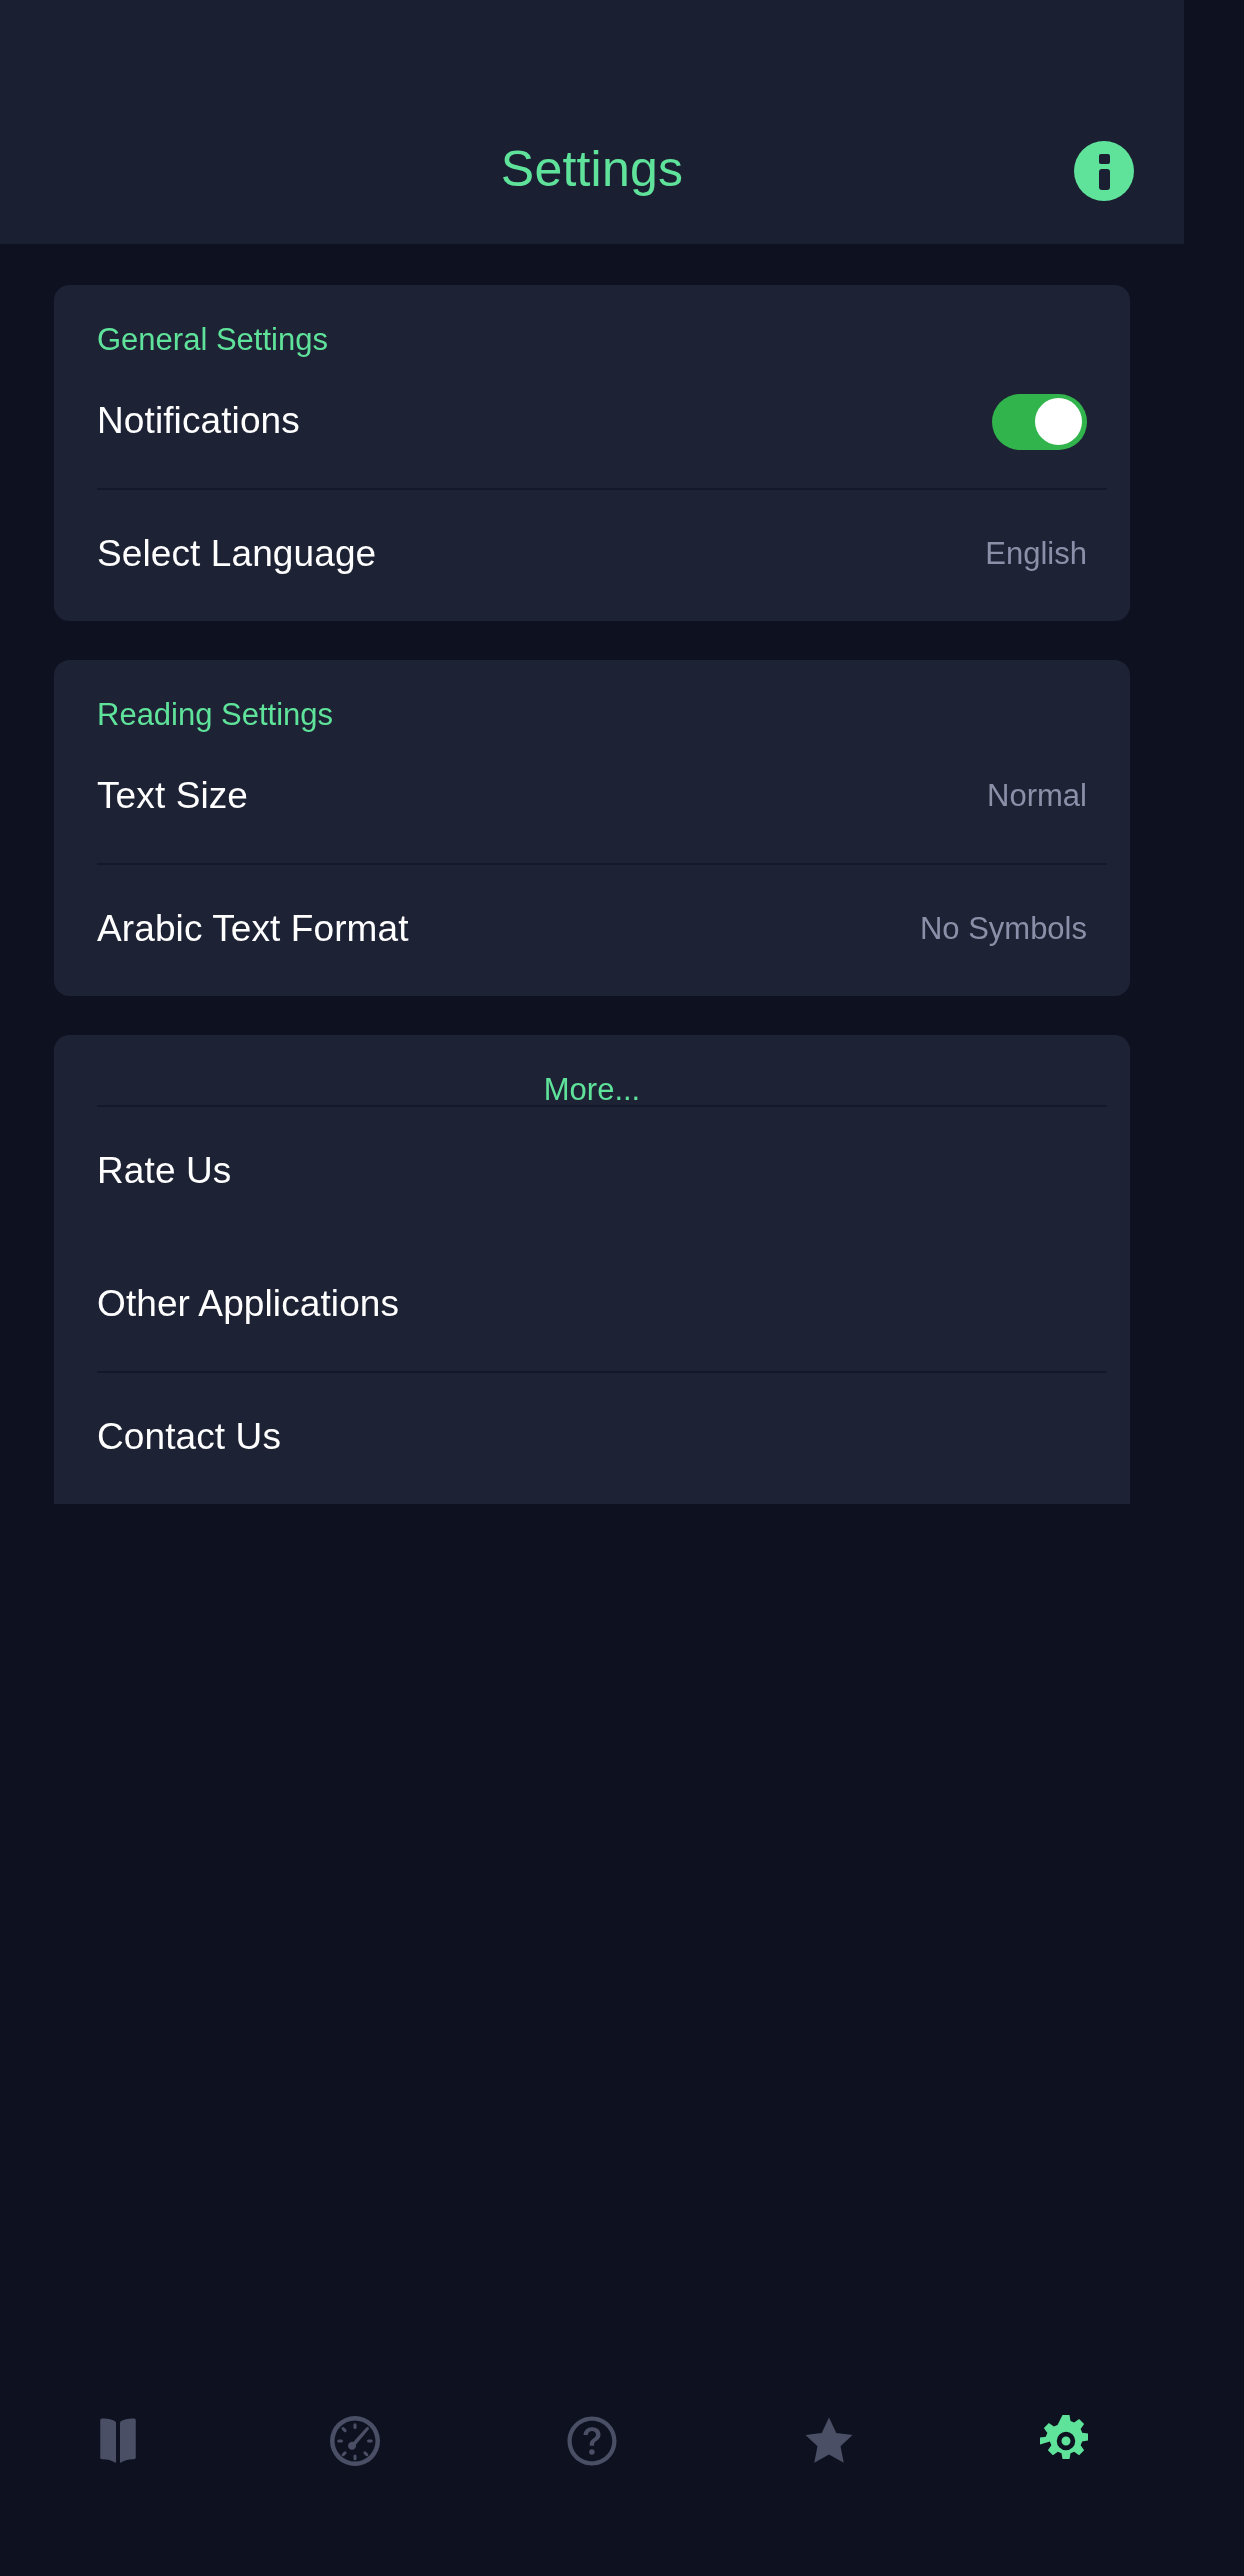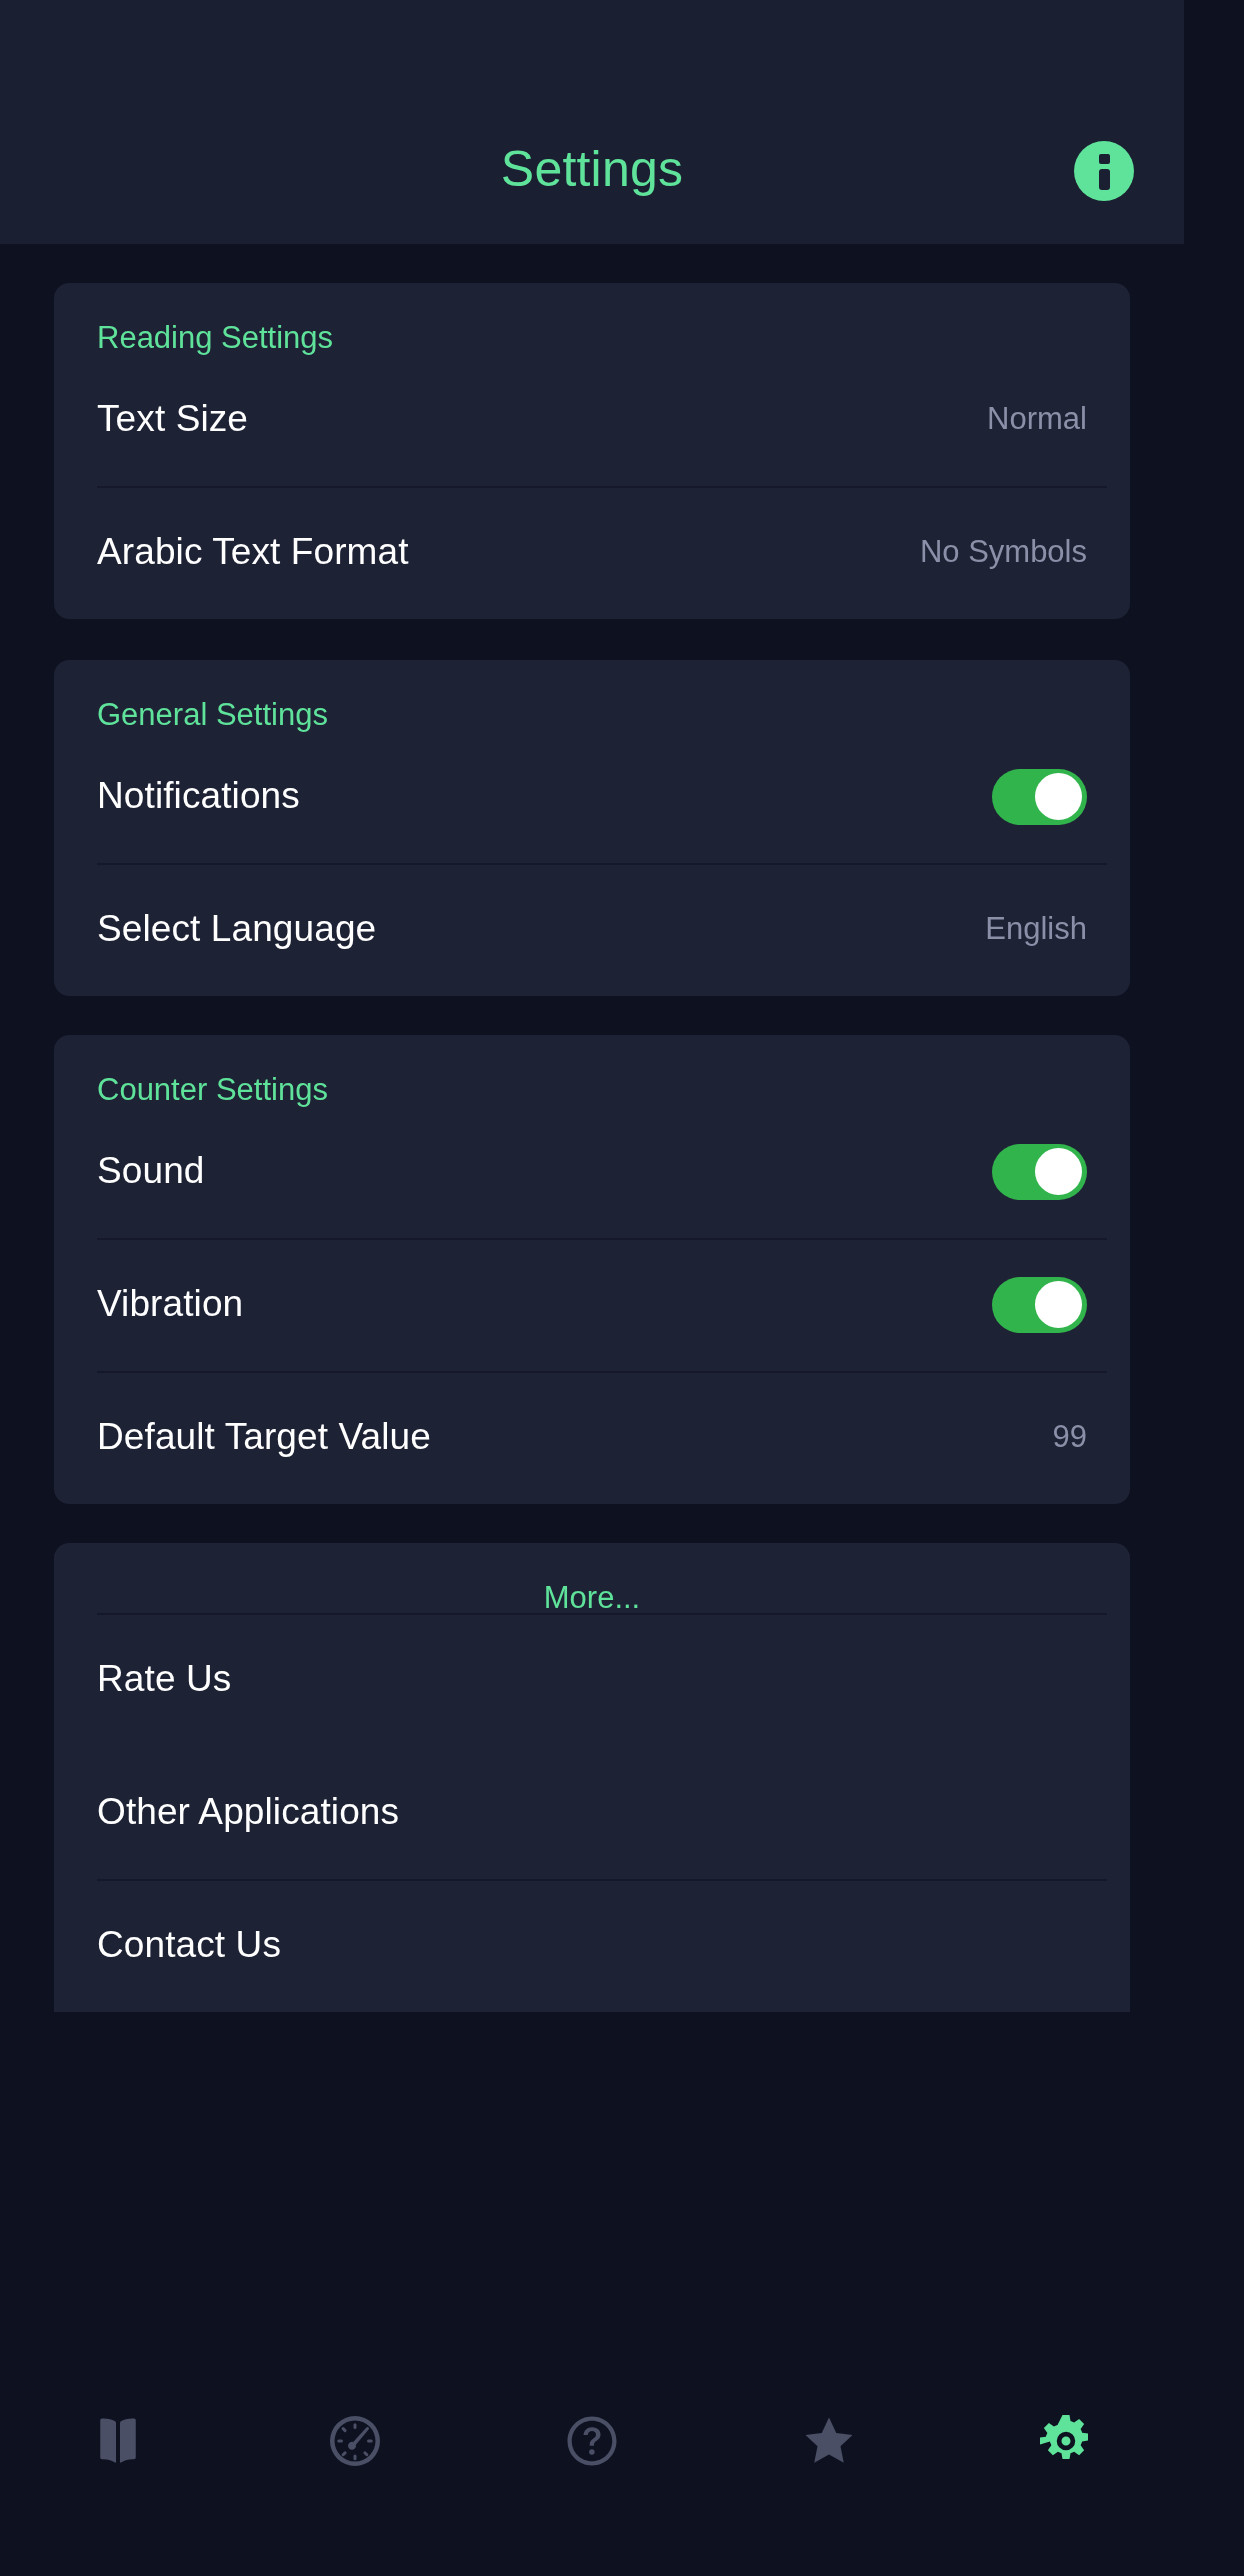--- a/index.html
+++ b/index.html
@@ -178,61 +178,42 @@
     <div class="appbar-title">Settings</div>
     <div class="info-btn">
       <span class="info-glyph">
         <span class="dot"></span>
           <span class="stem"></span>
       </span>
     </div>
   </div>
 
   <div class="body-scroll" id="sections-host">
-      <div class="card">
-        <div class="card-title">Reading Settings</div>
-        <div class="row">
-          <div class="row-label">Text Size</div>
-          <div class="row-value">Normal</div>
-        </div>
-        <div class="row withline">
-          <div class="row-label">Arabic Text Format</div>
-          <div class="row-value">No Symbols</div>
-        </div>
-      </div>
       <div class="card first">
         <div class="card-title">General Settings</div>
         <div class="row">
           <div class="row-label">Notifications</div>
           <div class="toggle">
             <div class="knob"></div>
           </div>
         </div>
         <div class="row withline">
           <div class="row-label">Select Language</div>
           <div class="row-value">English</div>
         </div>
       </div>
       <div class="card">
-        <div class="card-title">Counter Settings</div>
+        <div class="card-title">Reading Settings</div>
         <div class="row">
-          <div class="row-label">Sound</div>
-          <div class="toggle">
-            <div class="knob"></div>
-          </div>
-        </div>
-        <div class="row withline">
-          <div class="row-label">Vibration</div>
-          <div class="toggle">
-            <div class="knob"></div>
-          </div>
-        </div>
-        <div class="row withline">
-          <div class="row-label">Default Target Value</div>
-          <div class="row-value">99</div>
+          <div class="row-label">Text Size</div>
+          <div class="row-value">Normal</div>
+        </div>
+        <div class="row withline">
+          <div class="row-label">Arabic Text Format</div>
+          <div class="row-value">No Symbols</div>
         </div>
       </div>
       <div class="card clipped">
         <div class="card-title">More...</div>
         <div class="row withline">
           <div class="row-label">Rate Us</div>
         </div>
         <div class="row">
           <div class="row-label">Other Applications</div>
         </div>

